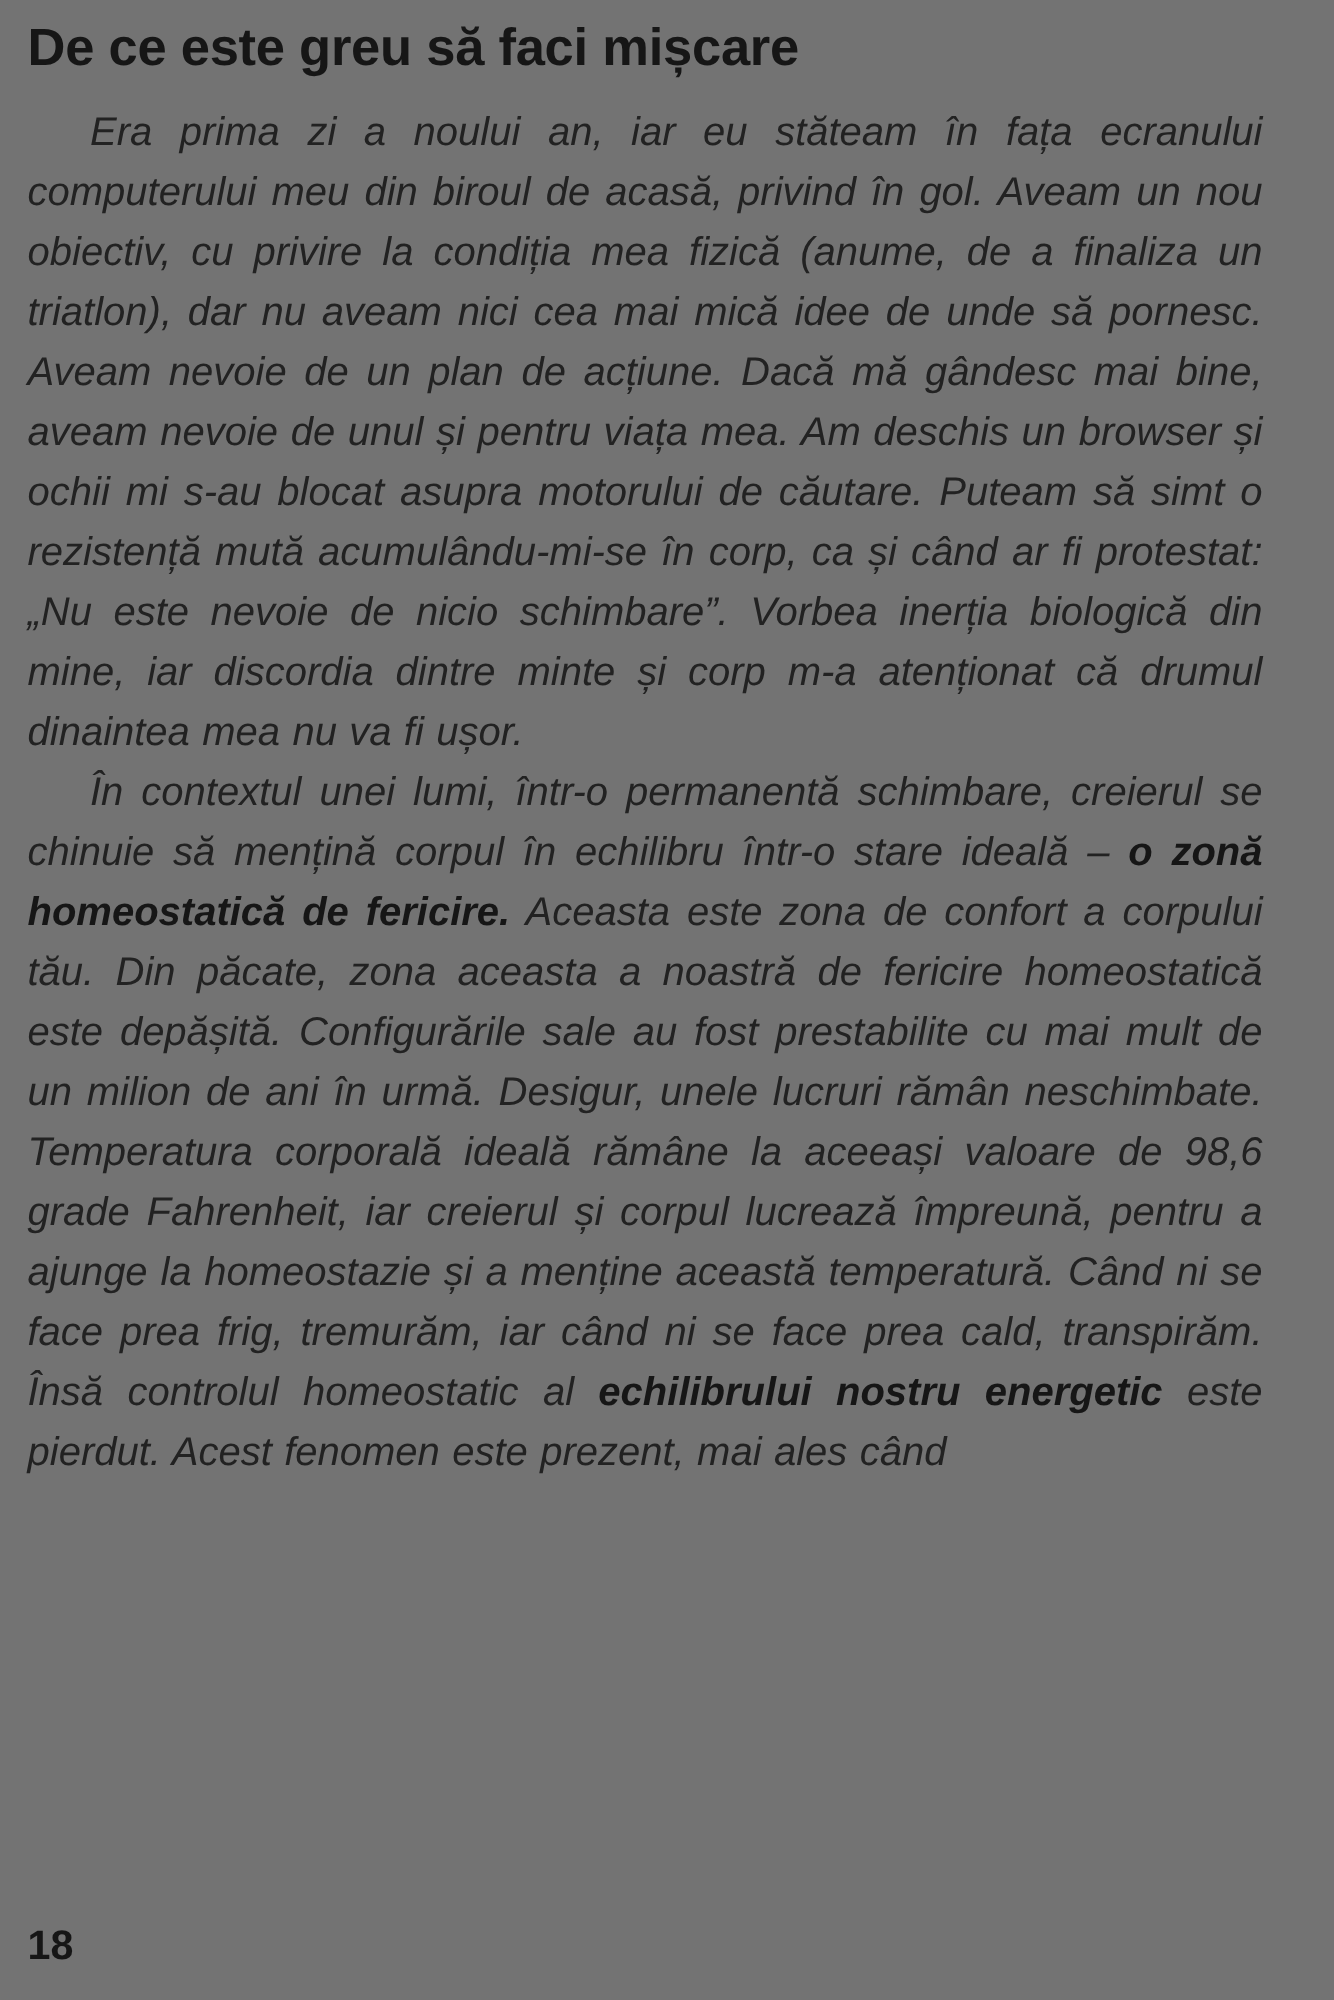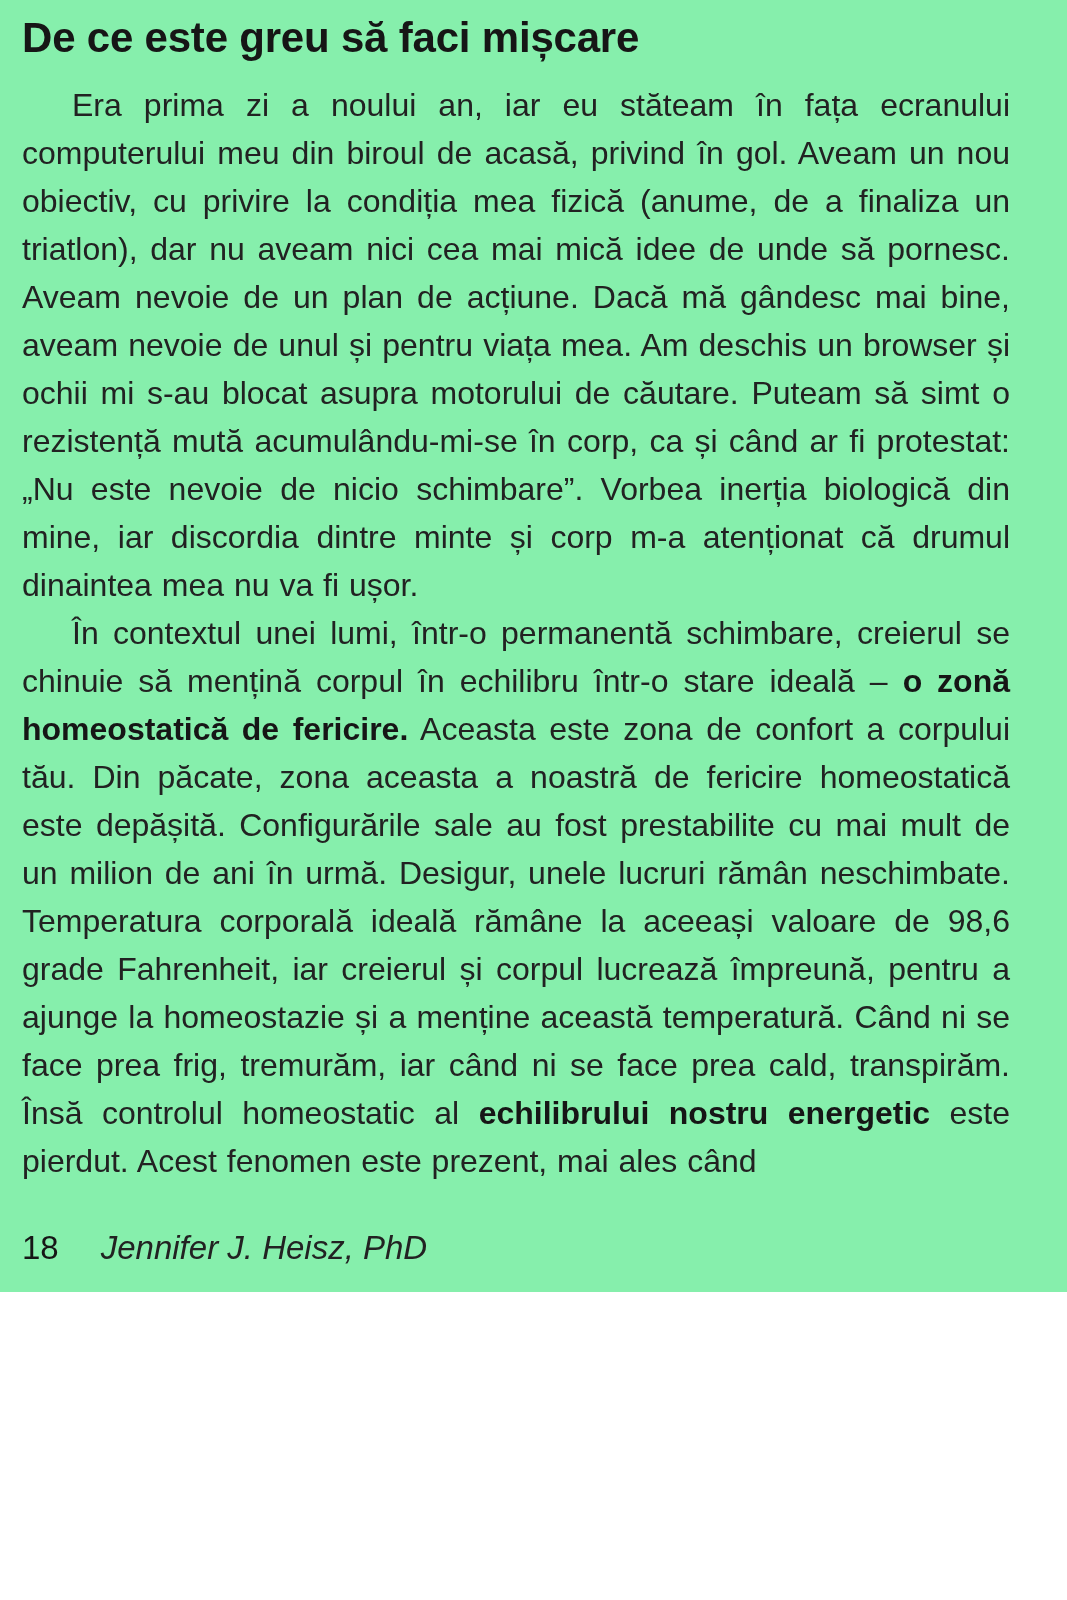--- a/index.html
+++ b/index.html
@@ -11,59 +11,60 @@
     width: 1067px;
     height: 1600px;
     font-family: "Liberation Sans", "DejaVu Sans", sans-serif;
     color: #1f1f1f;
     overflow: hidden;
   }
   .page {
     position: relative;
     box-sizing: border-box;
     width: 1067px;
-    height: 1292px;
+    height: 1600px;
     padding: 12px 57px 0 22px;
-    background: #86efac;
+    background: #737373;
   }
   .chapter-title {
     margin: 0 0 17px 0;
     font-size: 42px;
     line-height: 52px;
     font-weight: 700;
     letter-spacing: -0.2px;
     color: #161616;
   }
   .body-text {
     font-size: 32px;
     line-height: 48px;
     color: #222222;
   }
   .para {
     margin: 0;
     text-indent: 50px;
     text-align: justify;
     word-spacing: 1px;
+    font-style: italic;
   }
   .para .seg-bold {
     font-weight: 700;
     color: #161616;
   }
   .page-footer {
     position: absolute;
     left: 22px;
     bottom: 24px;
     display: flex;
     align-items: baseline;
     gap: 42px;
     font-size: 33px;
     line-height: 40px;
   }
   .page-number {
-    font-weight: 400;
+    font-weight: 700;
     color: #161616;
     text-align: center;
   }
   .footer-author {
     font-style: italic;
     color: #222222;
   }
 </style>
 </head>
 <body>
@@ -71,15 +72,14 @@
 <div class="page">
   <h1 class="chapter-title">De ce este greu să faci mișcare</h1>
 
   <div class="body-text">
       <p class="para"><span>Era prima zi a noului an, iar eu stăteam în fața ecranului computerului meu din biroul de acasă, privind în gol. Aveam un nou obiectiv, cu privire la condiția mea fizică (anume, de a finaliza un triatlon), dar nu aveam nici cea mai mică idee de unde să pornesc. Aveam nevoie de un plan de acțiune. Dacă mă gândesc mai bine, aveam nevoie de unul și pentru viața mea. Am deschis un browser și ochii mi s-au blocat asupra motorului de căutare. Puteam să simt o rezistență mută acumulându-mi-se în corp, ca și când ar fi protestat: „Nu este nevoie de nicio schimbare”. Vorbea inerția biologică din mine, iar discordia dintre minte și corp m-a atenționat că drumul dinaintea mea nu va fi ușor.</span></p>
       <p class="para"><span>În contextul unei lumi, într-o permanentă schimbare, creierul se chinuie să mențină corpul în echilibru într-o stare ideală – </span><span class="seg-bold">o zonă homeostatică de fericire.</span><span> Aceasta este zona de confort a corpului tău. Din păcate, zona aceasta a noastră de fericire homeostatică este depășită. Configurările sale au fost prestabilite cu mai mult de un milion de ani în urmă. Desigur, unele lucruri rămân neschimbate. Temperatura corporală ideală rămâne la aceeași valoare de 98,6 grade Fahrenheit, iar creierul și corpul lucrează împreună, pentru a ajunge la homeostazie și a menține această temperatură. Când ni se face prea frig, tremurăm, iar când ni se face prea cald, transpirăm. Însă controlul homeostatic al </span><span class="seg-bold">echilibrului nostru energetic</span><span> este pierdut. Acest fenomen este prezent, mai ales când</span></p>
     </div>
 
   <div class="page-footer">
     <span class="page-number">18</span>
-    <span class="footer-author">Jennifer J. Heisz, PhD</span>
   </div>
 </div>
 
 </body></html>

